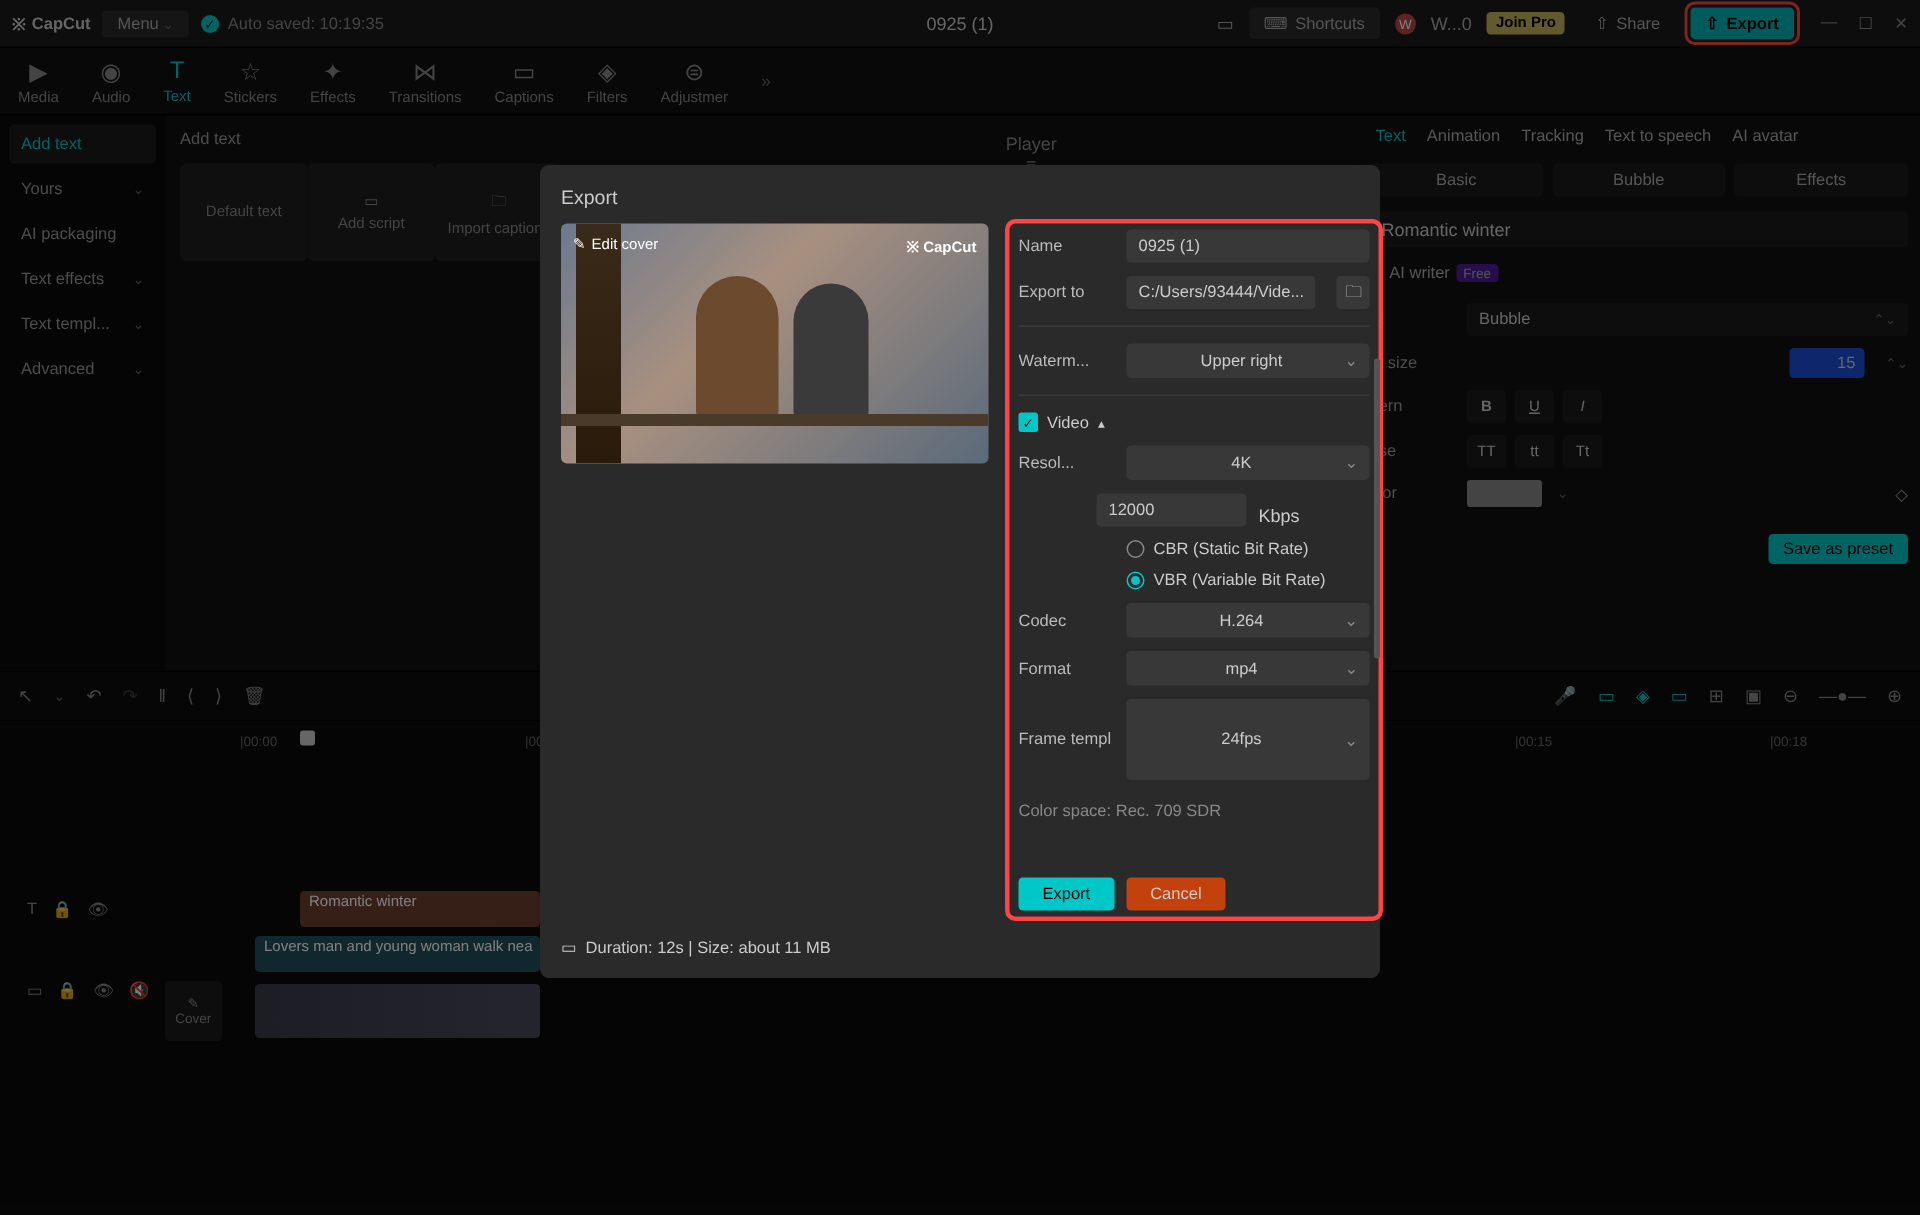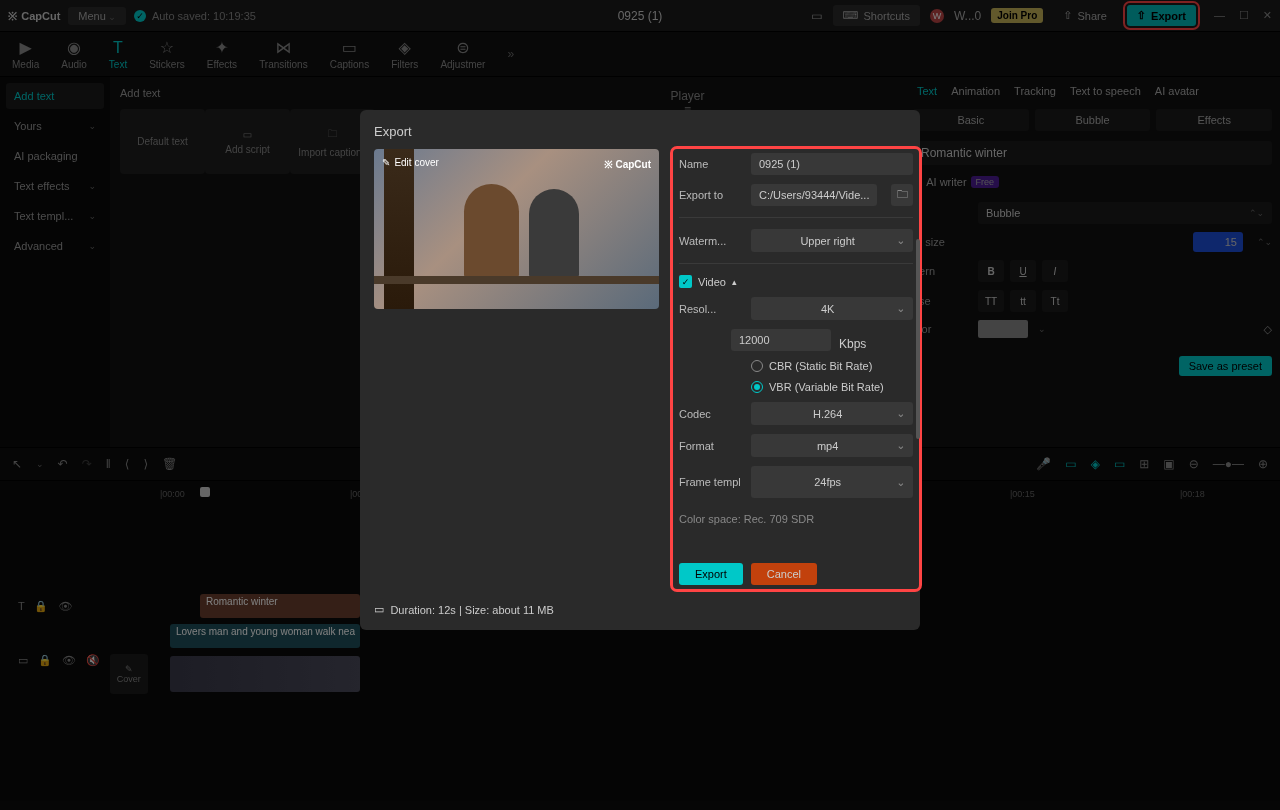--- a/index.html
+++ b/index.html
@@ -416,21 +416,21 @@
           </div>
         <div class="srow">
             <span class="slabel">Format</span>
             <div class="sinput drop">
               <span style="margin:0 auto;">mp4</span>
             </div>
           </div>
         <div class="srow">
             <span class="slabel">Frame templ</span>
             <div class="sinput drop">
-              <span style="margin:5px auto;">24fps</span>
+              <span style="margin:16px auto;">24fps</span>
             </div>
           </div>
         <div class="cspace">Color space: Rec. 709 SDR</div>
         <div style="flex:1;min-height:20px;"></div>
         <div class="footer-btns">
           <div class="btn btn-export">Export</div>
           <div class="btn btn-cancel">Cancel</div>
         </div>
       </div>
     </div>

